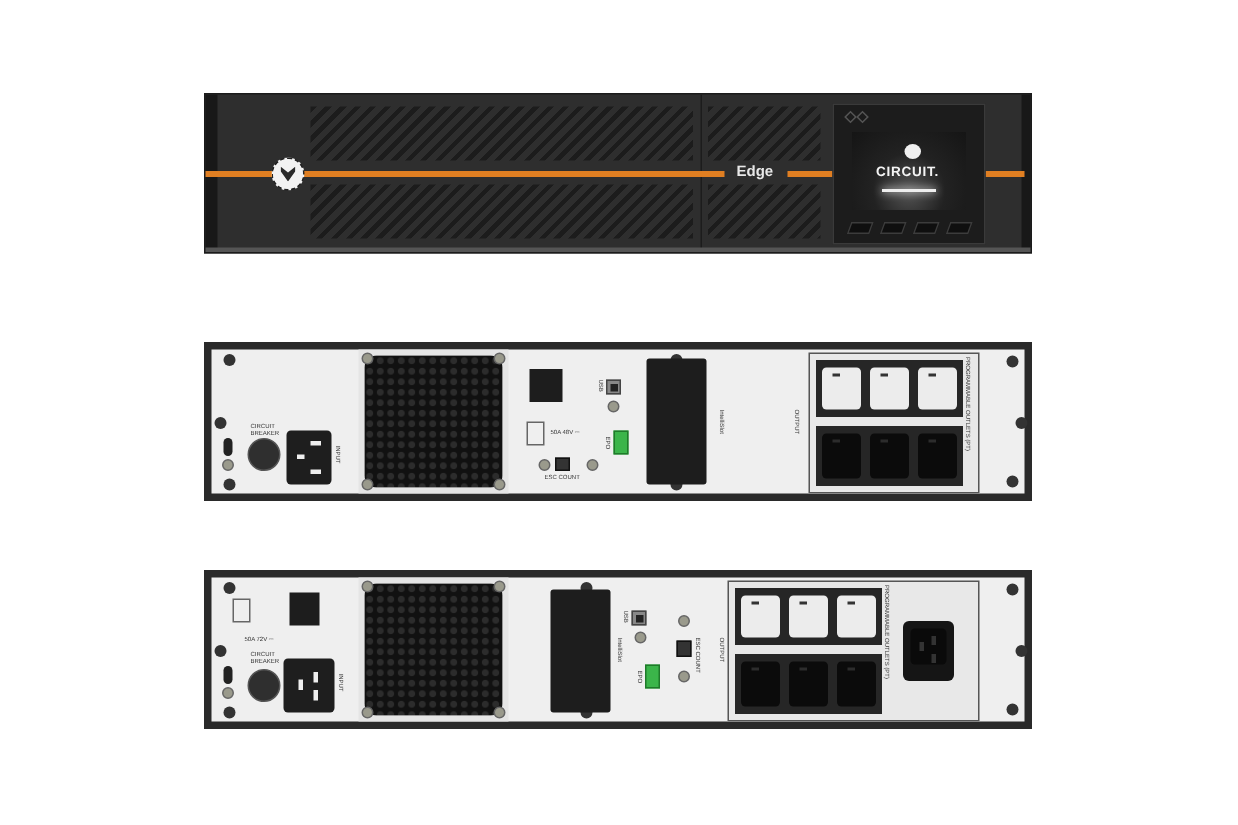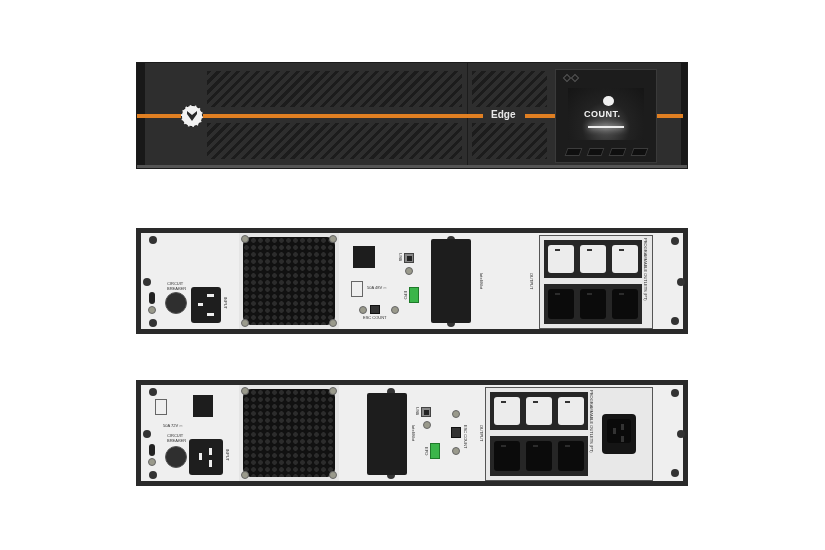--- a/index.html
+++ b/index.html
@@ -64,21 +64,21 @@
   <div class="abs stripe" style="left:0;width:346px;"></div>
   <div class="abs stripe" style="left:388px;width:30px;"></div>
   <div class="abs stripe" style="left:520px;width:26px;"></div>
   <div class="abs logo"></div>
   <div class="abs edge-label">Edge</div>
   <div class="abs screen">
     <div class="abs led" style="left:8px;top:5px;"></div>
     <div class="abs led" style="left:16px;top:5px;"></div>
     <div class="abs screen-inner">
       <div class="abs vlogo"></div>
-      <div class="abs vtext">COUNT.</div>
+      <div class="abs vtext">CIRCUIT.</div>
       <div class="abs glow"></div>
     </div>
     <div class="abs btn" style="left:10px;top:78px;"></div>
     <div class="abs btn" style="left:32px;top:78px;"></div>
     <div class="abs btn" style="left:54px;top:78px;"></div>
     <div class="abs btn" style="left:76px;top:78px;"></div>
   </div>
   <div class="abs bottom-edge"></div>
 </div>
 

